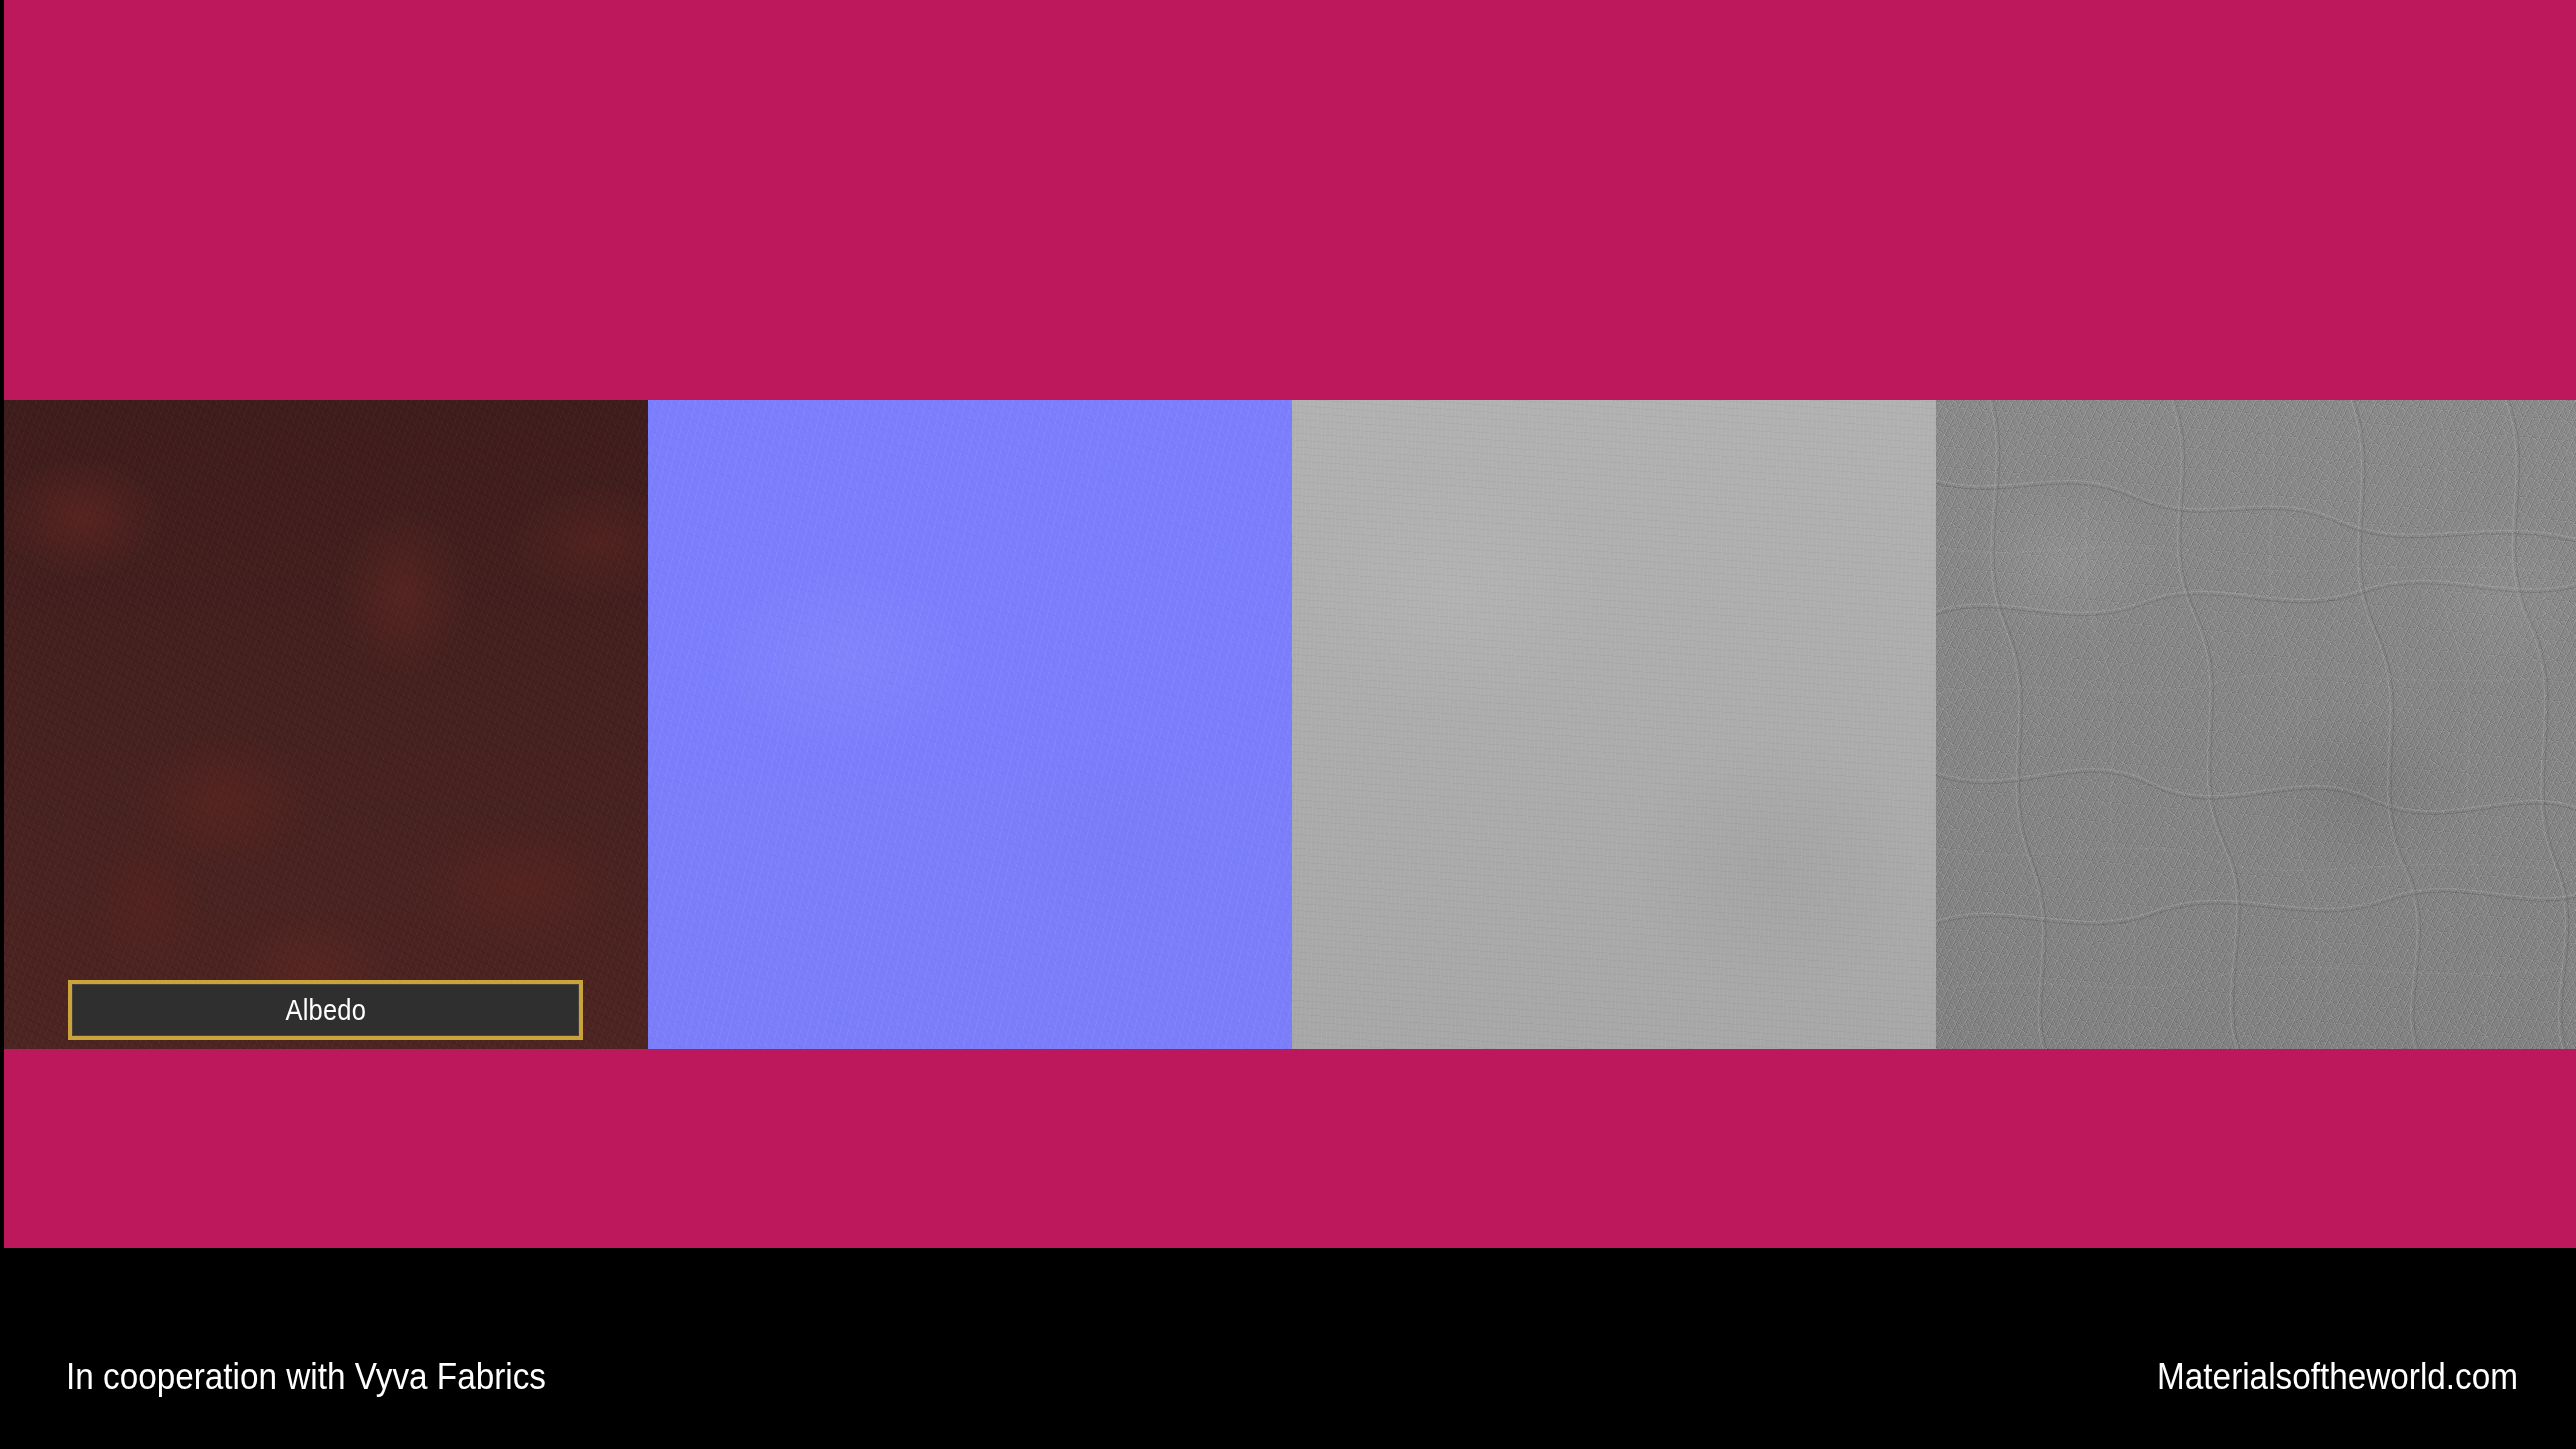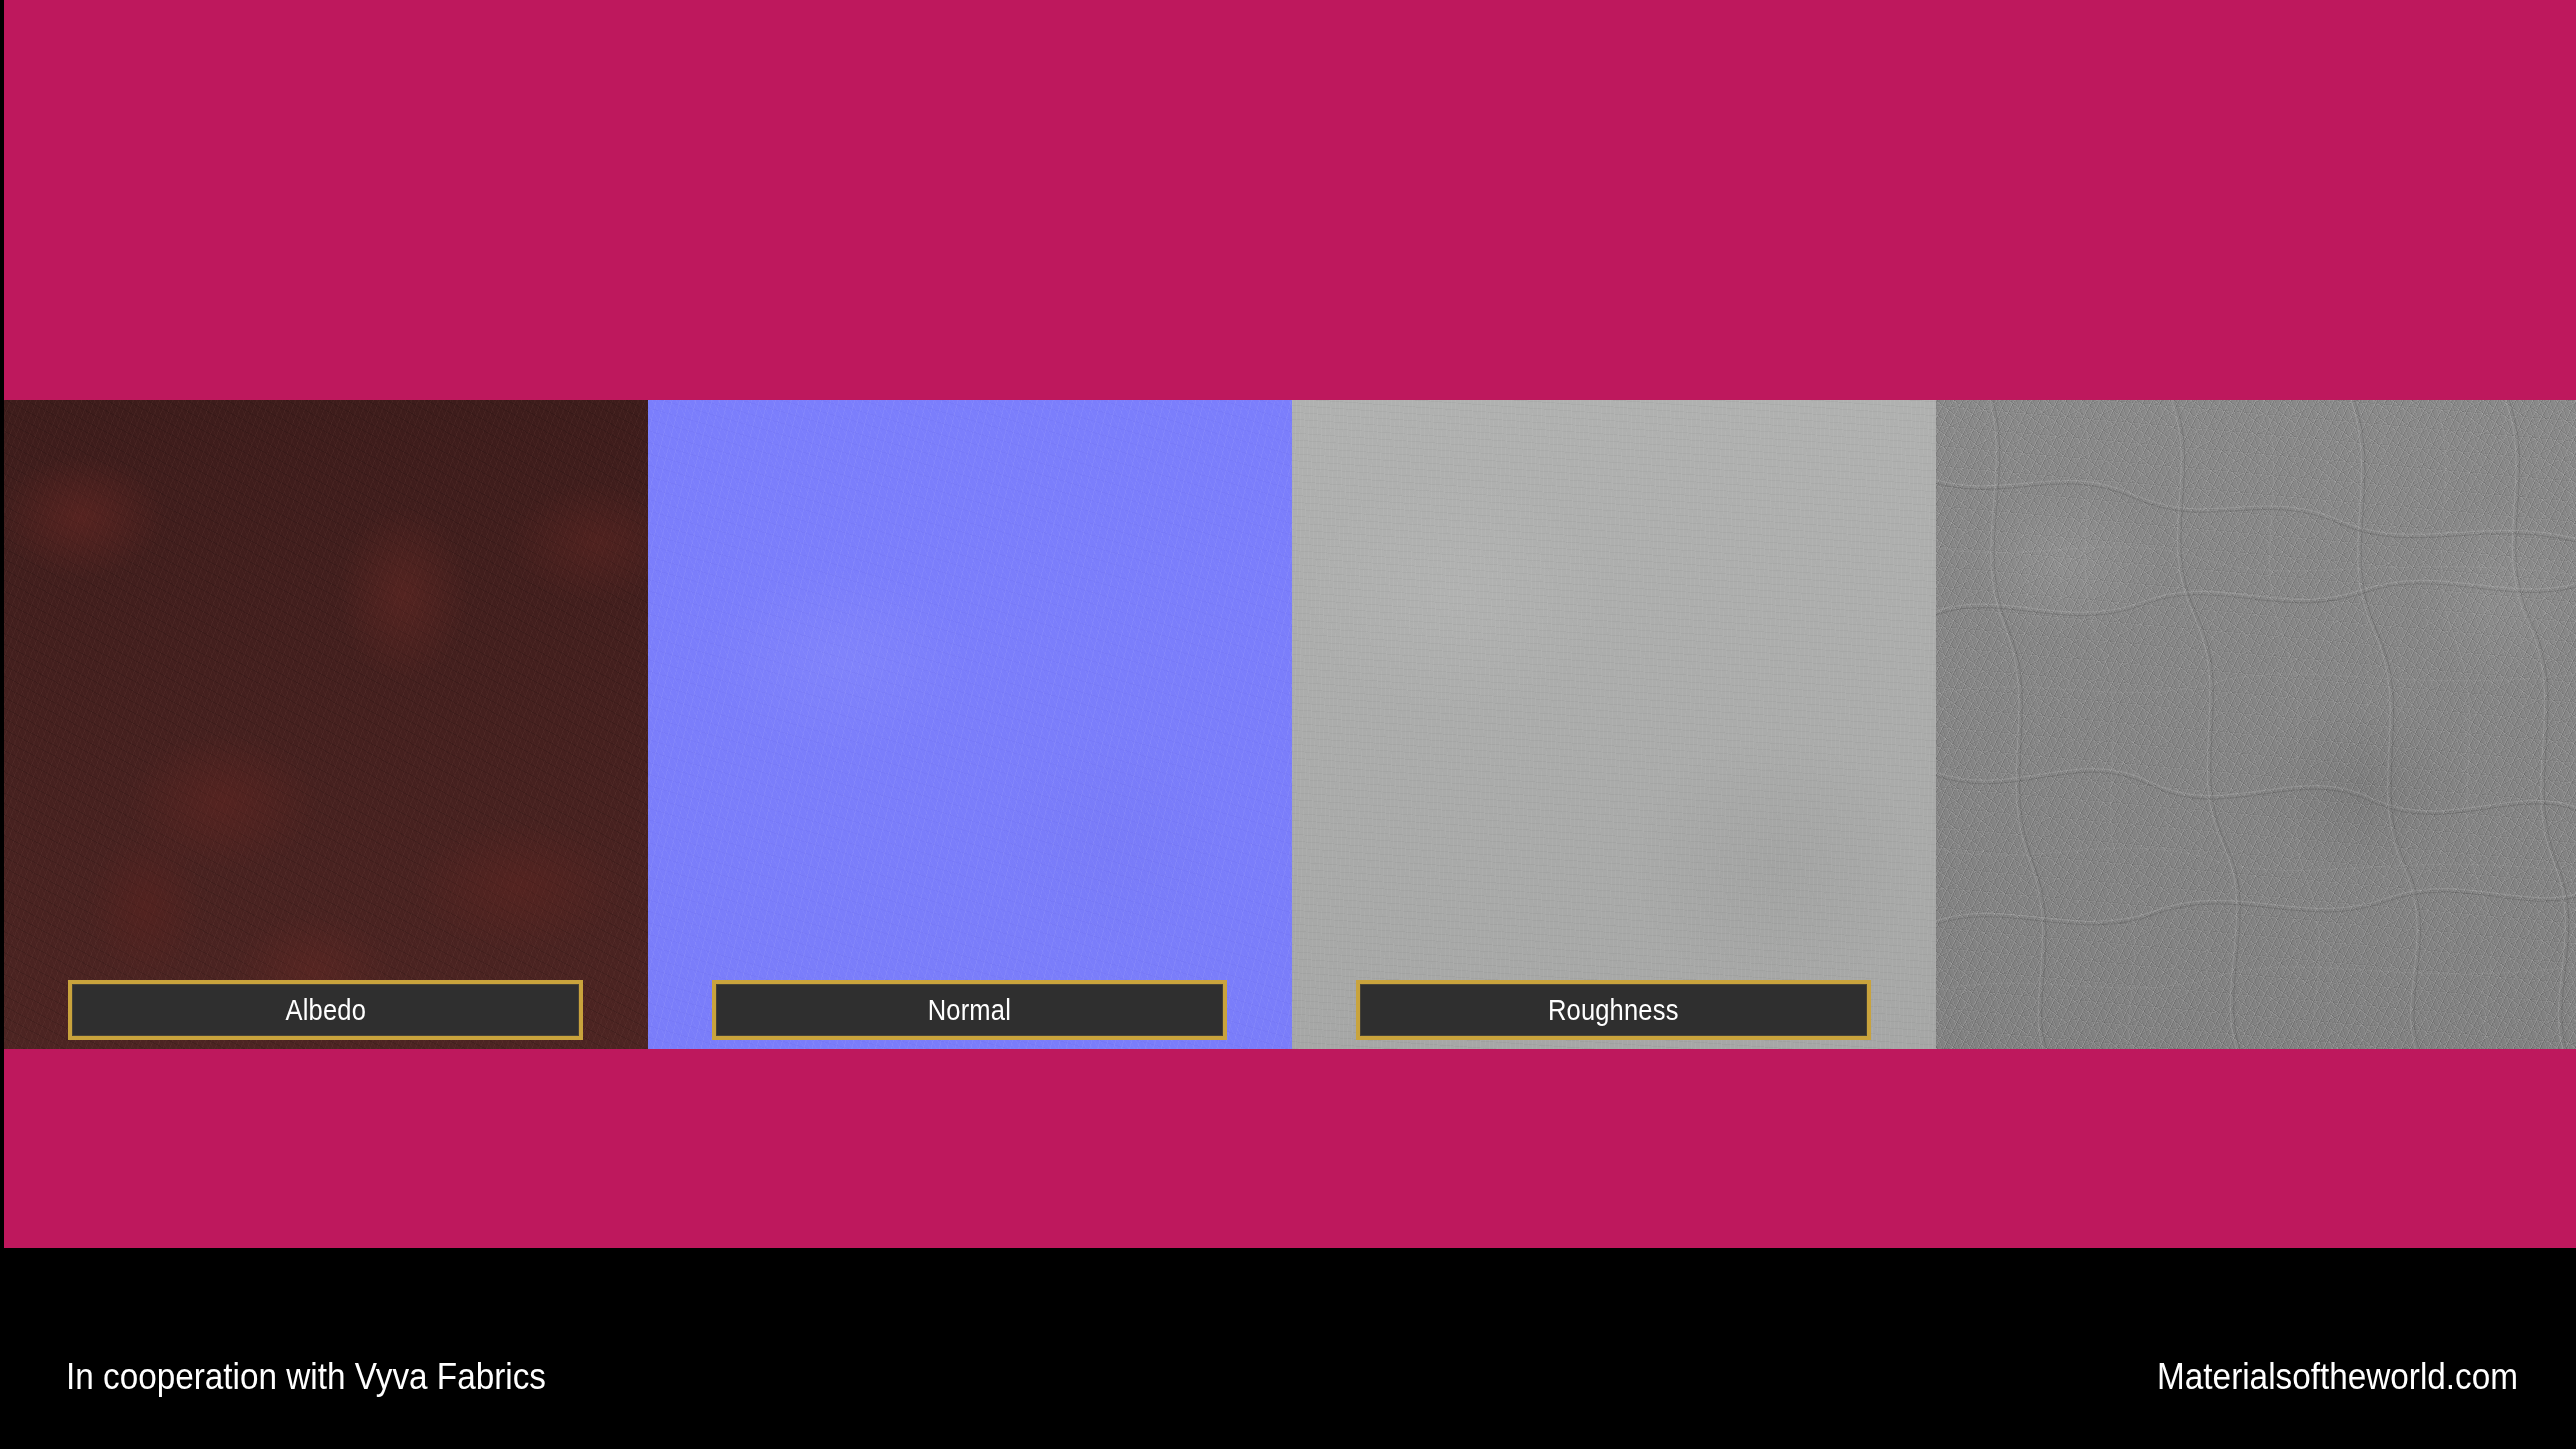--- a/index.html
+++ b/index.html
@@ -176,30 +176,24 @@
 
     <div class="map-panel">
       <div class="map-surface surface-albedo"></div>
       <div class="map-label-plate">
         <span class="map-label-text">Albedo</span>
       </div>
     </div>
 
     <div class="map-panel">
       <div class="map-surface surface-normal"></div>
-      <div class="map-label-plate">
-        <span class="map-label-text">Normal</span>
-      </div>
     </div>
 
     <div class="map-panel">
       <div class="map-surface surface-roughness"></div>
-      <div class="map-label-plate">
-        <span class="map-label-text">Roughness</span>
-      </div>
     </div>
 
     <div class="map-panel">
       <div class="map-surface surface-displacement"></div>
       <svg class="crack-overlay" viewBox="0 0 750 756" preserveAspectRatio="none">
         <g fill="none" stroke="#ffffff" stroke-opacity="0.22" stroke-width="1.4">
           <path d="M-10,90 C80,120 140,70 230,110 C320,150 380,100 470,140 C560,180 640,130 760,165"></path>
           <path d="M-10,250 C70,215 150,270 240,235 C330,200 400,255 500,220 C590,190 670,240 760,210"></path>
           <path d="M-10,430 C90,470 160,400 250,445 C340,490 420,420 510,465 C600,505 680,440 760,480"></path>
           <path d="M-10,610 C80,575 160,630 255,595 C350,560 430,615 525,580 C615,548 690,600 760,570"></path>

